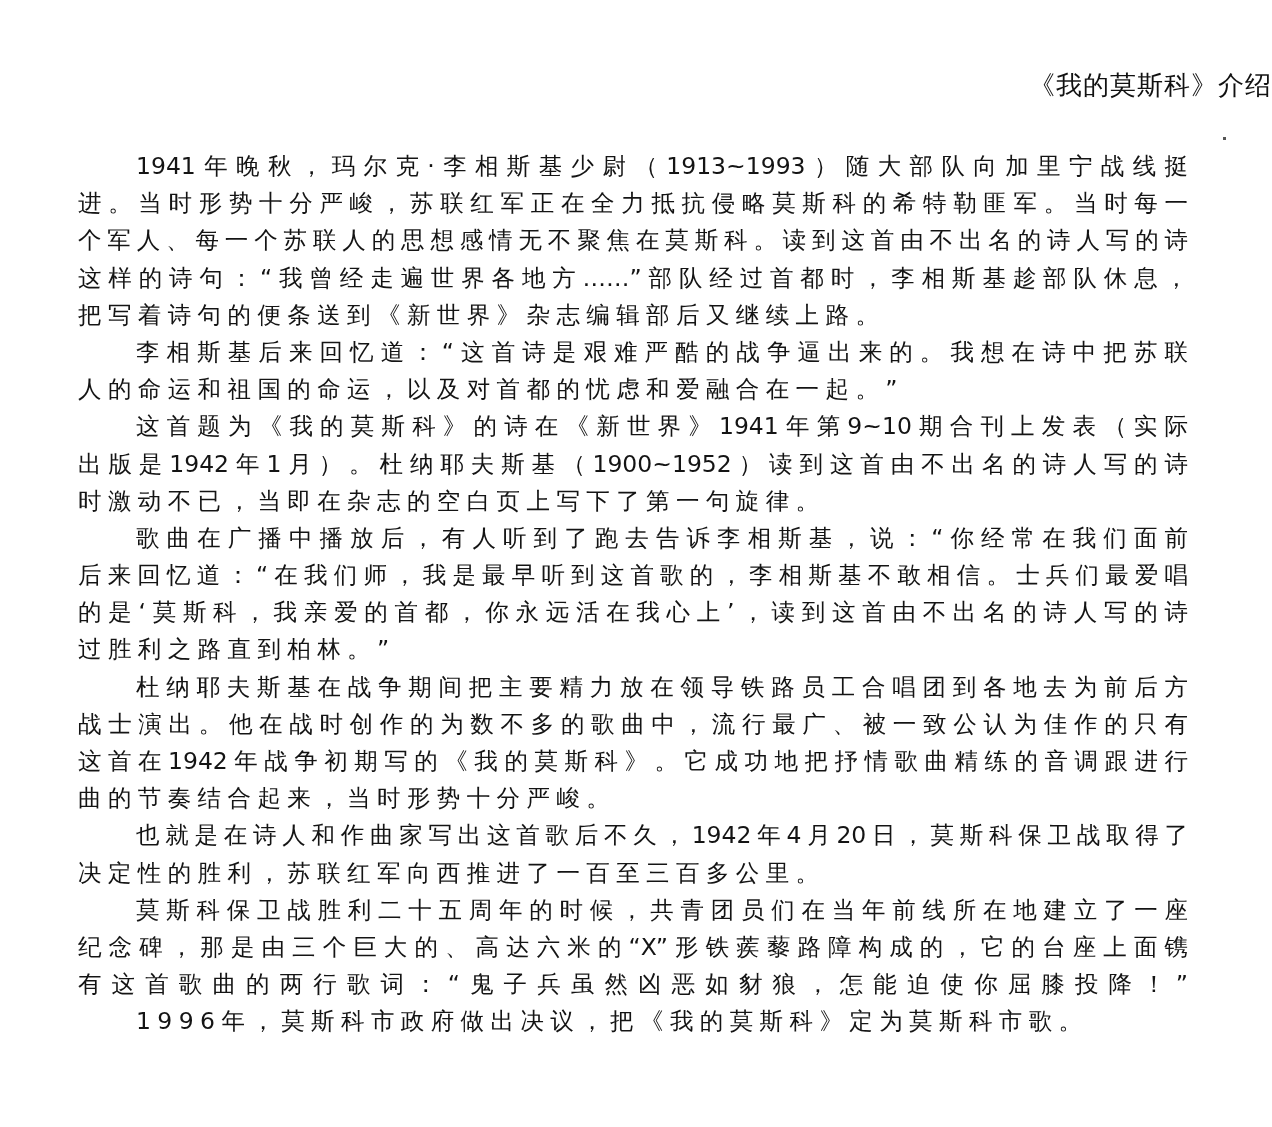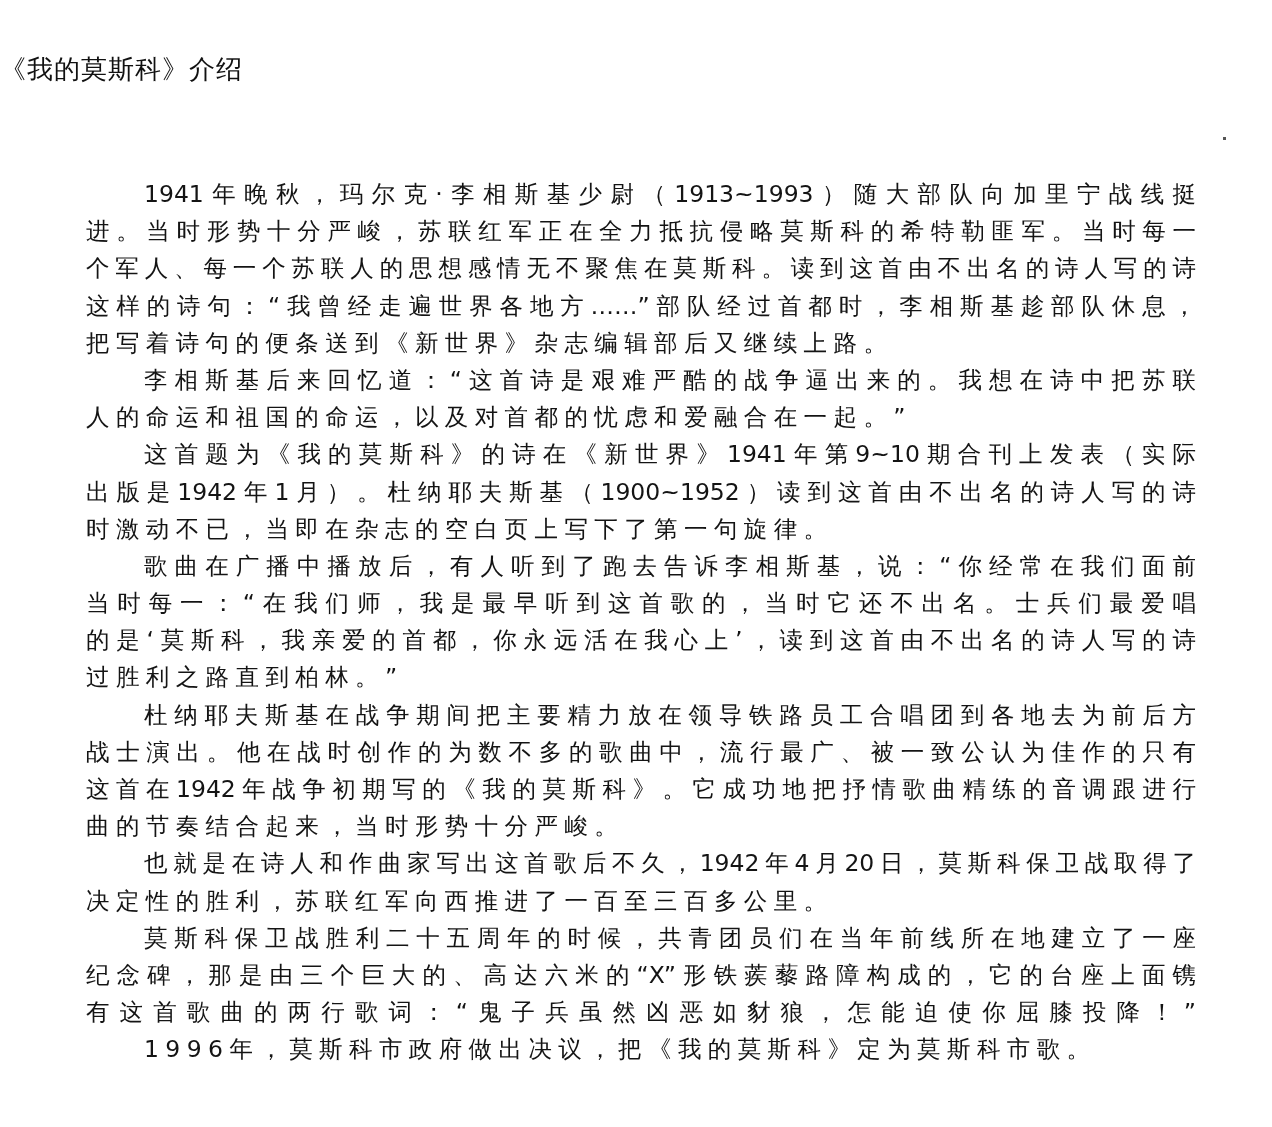--- a/index.html
+++ b/index.html
@@ -16,35 +16,34 @@
     color: #141414;
   }
   .page {
     position: absolute;
     left: 0; top: 0;
     width: 1272px;
     height: 1127px;
   }
   .title {
     position: absolute;
-    top: 52px;
+    top: 68px;
     left: 0;
     width: 1272px;
-    text-align: left;
+    text-align: right;
     font-size: 26px;
     letter-spacing: 1px;
     font-family: "DejaVu Sans", "Liberation Sans", sans-serif;
     color: #111;
   }
   .body {
     position: absolute;
-    left: 86px;
+    left: 78px;
     top: 148px;
     width: 1110px;
-    margin-top: 28px;
   }
   .line {
     height: 37.2px;
     line-height: 37.2px;
     font-size: 23.5px;
     white-space: nowrap;
     text-align: justify;
     text-align-last: justify;
     font-family: "DejaVu Sans", "Liberation Sans", sans-serif;
   }
@@ -86,21 +85,21 @@
     </div>
 
     <div>
       <div class="line indent">这首题为《我的莫斯科》的诗在《新世界》1941年第9~10期合刊上发表（实际</div>
       <div class="line">出版是1942年1月）。杜纳耶夫斯基（1900~1952）读到这首由不出名的诗人写的诗</div>
       <div class="line last">时激动不已，当即在杂志的空白页上写下了第一句旋律。</div>
     </div>
 
     <div>
       <div class="line indent">歌曲在广播中播放后，有人听到了跑去告诉李相斯基，说：“你经常在我们面前</div>
-      <div class="line">当时每一：“在我们师，我是最早听到这首歌的，当时它还不出名。士兵们最爱唱</div>
+      <div class="line">后来回忆道：“在我们师，我是最早听到这首歌的，李相斯基不敢相信。士兵们最爱唱</div>
       <div class="line">的是‘莫斯科，我亲爱的首都，你永远活在我心上’，读到这首由不出名的诗人写的诗</div>
       <div class="line last">过胜利之路直到柏林。”</div>
     </div>
 
     <div>
       <div class="line indent">杜纳耶夫斯基在战争期间把主要精力放在领导铁路员工合唱团到各地去为前后方</div>
       <div class="line">战士演出。他在战时创作的为数不多的歌曲中，流行最广、被一致公认为佳作的只有</div>
       <div class="line">这首在1942年战争初期写的《我的莫斯科》。它成功地把抒情歌曲精练的音调跟进行</div>
       <div class="line last">曲的节奏结合起来，当时形势十分严峻。</div>
     </div>

